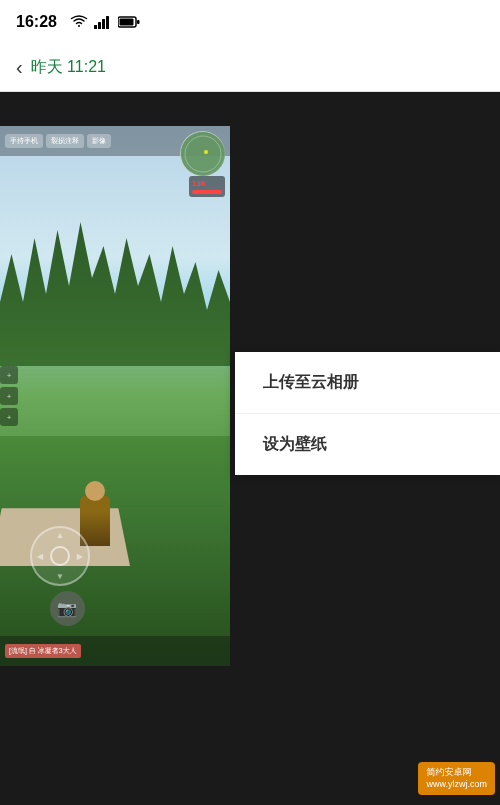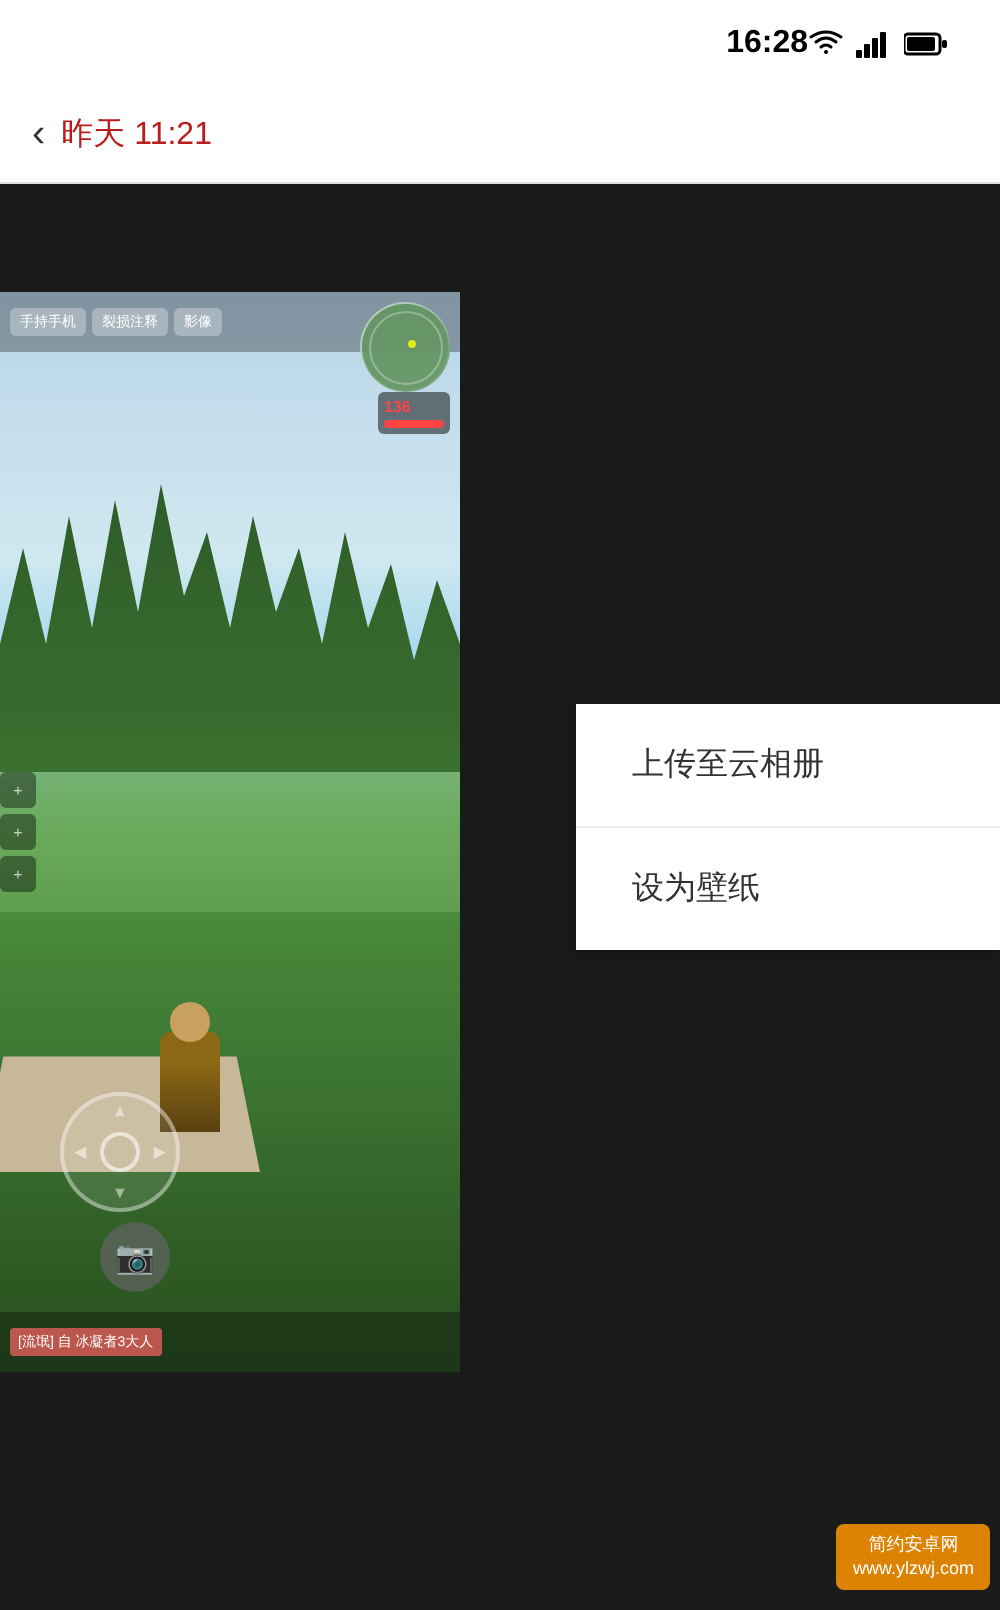--- a/index.html
+++ b/index.html
@@ -16,22 +16,23 @@
       overflow: hidden;
       position: relative;
     }
 
     
     .status-bar {
       height: 44px;
       background: #fff;
       display: flex;
       align-items: center;
-      justify-content: flex-end;
-      padding: 0 26px;
+      justify-content: flex-start;
+      padding: 0 16px;
+      gap: 13px;
     }
 
     .status-time {
       font-size: 16px;
       font-weight: 600;
       color: #000;
     }
 
     .status-icons {
       display: flex;
@@ -56,38 +57,38 @@
       cursor: pointer;
     }
 
     .nav-back-arrow {
       font-size: 20px;
       color: #333;
     }
 
     .nav-title {
       font-size: 16px;
-      color: #b91c1c;
+      color: #15803d;
       font-weight: 400;
     }
 
     
     .main-content {
       width: 500px;
       height: 713px;
       background: #1a1a1a;
       position: relative;
       overflow: hidden;
     }
 
     
     .game-screenshot {
       position: absolute;
       left: 0;
-      top: 54px;
+      top: 34px;
       width: 230px;
       height: 540px;
       background: linear-gradient(
         180deg,
         #87CEEB 0%,
         #a8d5ea 20%,
         #6aaa5a 50%,
         #4a8a3a 70%,
         #3a7030 100%
       );
@@ -240,24 +241,25 @@
       justify-content: center;
       color: rgba(255,255,255,0.8);
       font-size: 16px;
     }
 
     
     .context-menu {
       position: absolute;
       right: 0;
       top: 260px;
-      width: 212px;
+      width: 265px;
       background: #fff;
       box-shadow: -2px 2px 10px rgba(0,0,0,0.2);
       z-index: 100;
+      font-weight: bold;
     }
 
     .menu-item {
       padding: 20px 28px;
       font-size: 16px;
       color: #333;
       border-bottom: 1px solid #f0f0f0;
       cursor: pointer;
       background: #fff;
     }
@@ -273,21 +275,21 @@
       right: 5px;
       background: rgba(255,150,0,0.85);
       border-radius: 4px;
       padding: 4px 8px;
       z-index: 200;
     }
 
     .watermark-text {
       font-size: 9px;
       color: #fff;
-      text-align: center;
+      text-align: left;
       line-height: 1.4;
     }
 
     
     .ground {
       position: absolute;
       bottom: 30px;
       left: 0;
       right: 0;
       height: 200px;

